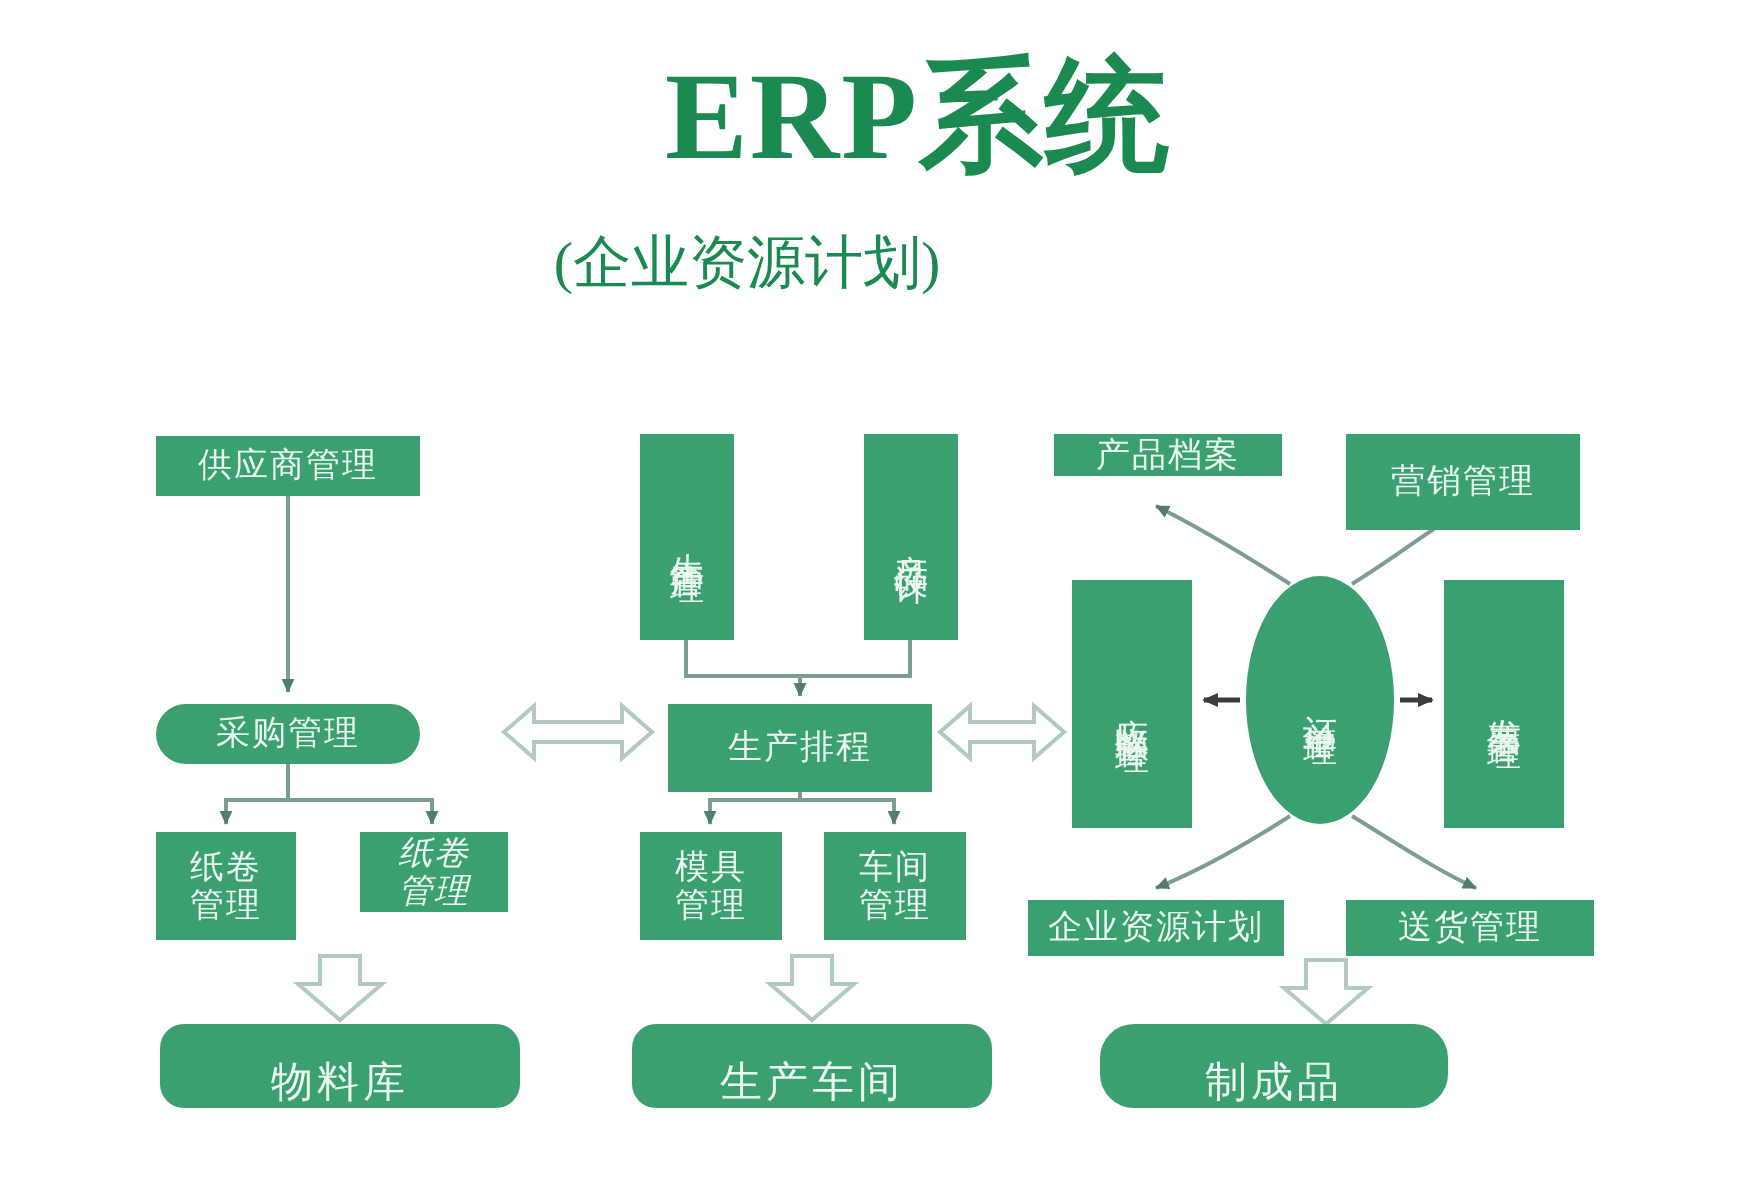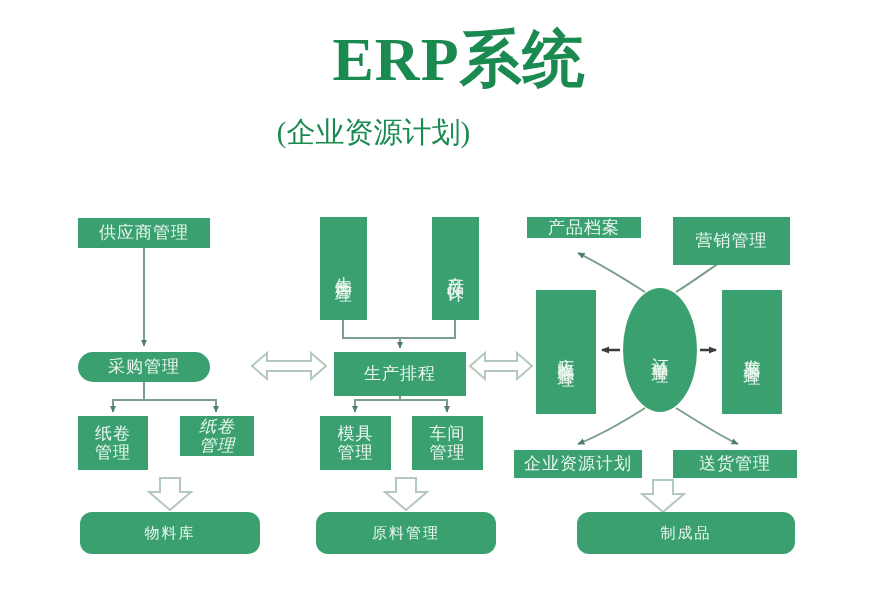--- a/index.html
+++ b/index.html
@@ -63,22 +63,23 @@
     align-items: center;
     justify-content: center;
     text-align: center;
     line-height: 1.12;
     font-size: 17px;
     letter-spacing: 1px;
     z-index: 3;
   }
   .node.rounded {
     border-radius: 12px;
-    font-size: 15px;
+    font-size: 21px;
     letter-spacing: 2px;
+    align-items: flex-end;
   }
   .node.ellipse {
     border-radius: 50%;
   }
   .node.vertical {
     writing-mode: vertical-rl;
     text-orientation: upright;
     letter-spacing: 3px;
     font-size: 17px;
   }
@@ -197,21 +198,21 @@
 
   <div class="node two-line" style="left:412px; top:416px; width:71px; height:54px;">
     <span class="lbl">车间管理</span>
   </div>
 
   <div class="node two-line" style="left:320px; top:416px; width:71px; height:54px;">
     <span class="lbl">模具管理</span>
   </div>
 
   <div class="node rounded" style="left:316px; top:512px; width:180px; height:42px;">
-    <span class="lbl">原料管理</span>
+    <span class="lbl">生产车间</span>
   </div>
 
   <div class="node" style="left:527px; top:217px; width:114px; height:21px;text-align:center;">
     <span class="lbl">产品档案</span>
   </div>
 
   <div class="node" style="left:673px; top:217px; width:117px; height:48px;">
     <span class="lbl">营销管理</span>
   </div>
 
@@ -228,17 +229,17 @@
   </div>
 
   <div class="node" style="left:514px; top:450px; width:128px; height:28px;">
     <span class="lbl">企业资源计划</span>
   </div>
 
   <div class="node" style="left:673px; top:450px; width:124px; height:28px;">
     <span class="lbl">送货管理</span>
   </div>
 
-  <div class="node rounded" style="left:577px; top:512px; width:218px; height:42px;">
+  <div class="node rounded" style="left:550px; top:512px; width:174px; height:42px;border-radius:17px;">
     <span class="lbl">制成品</span>
   </div>
 
 </div>
 
 </body></html>

